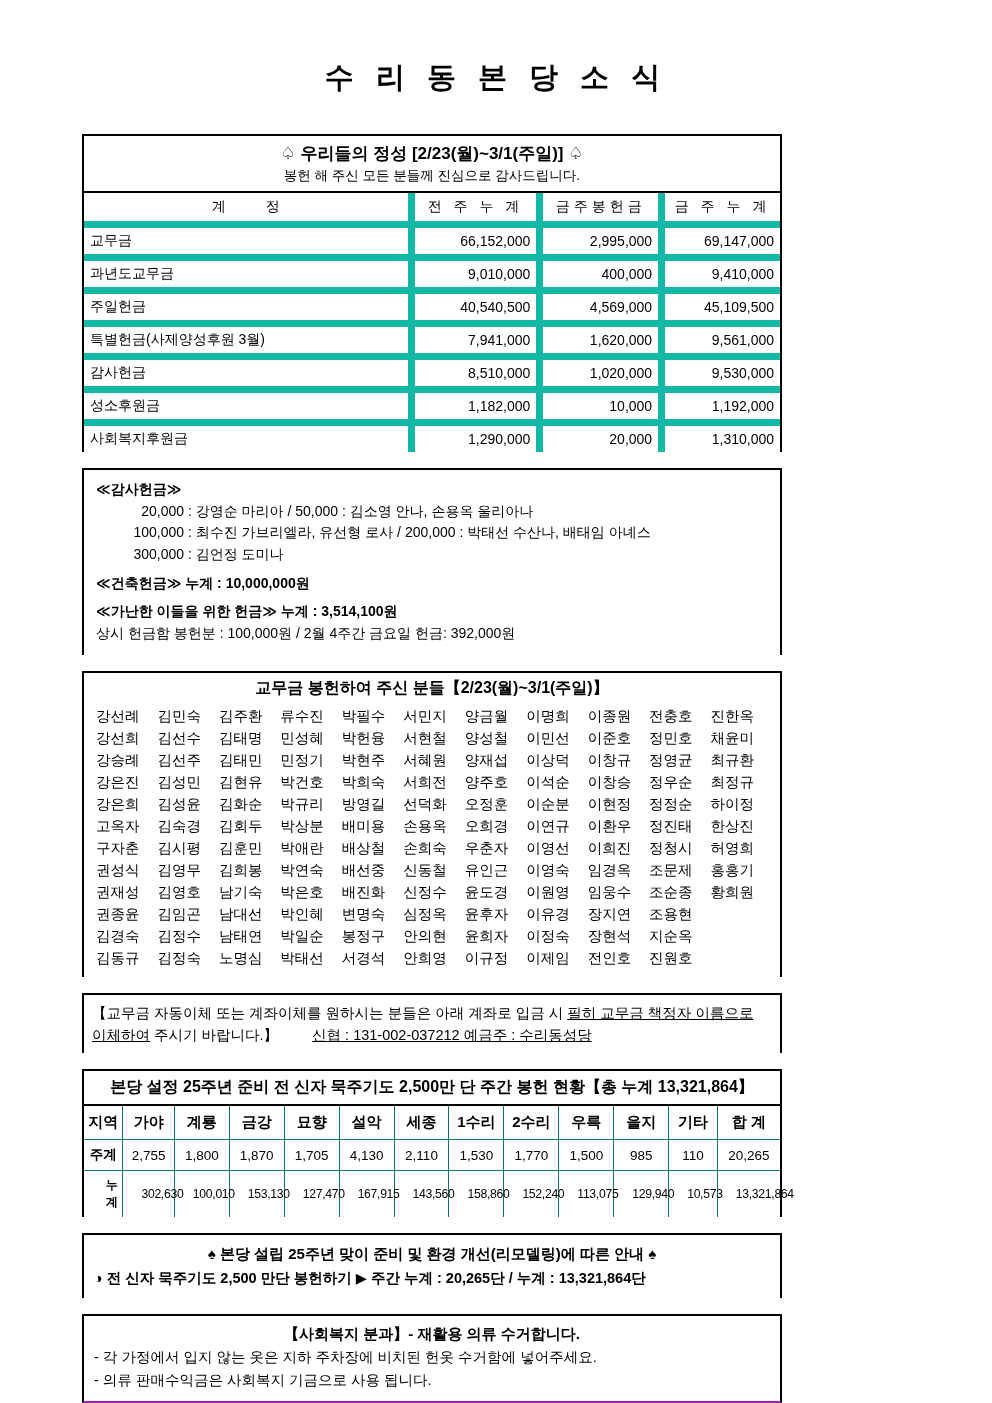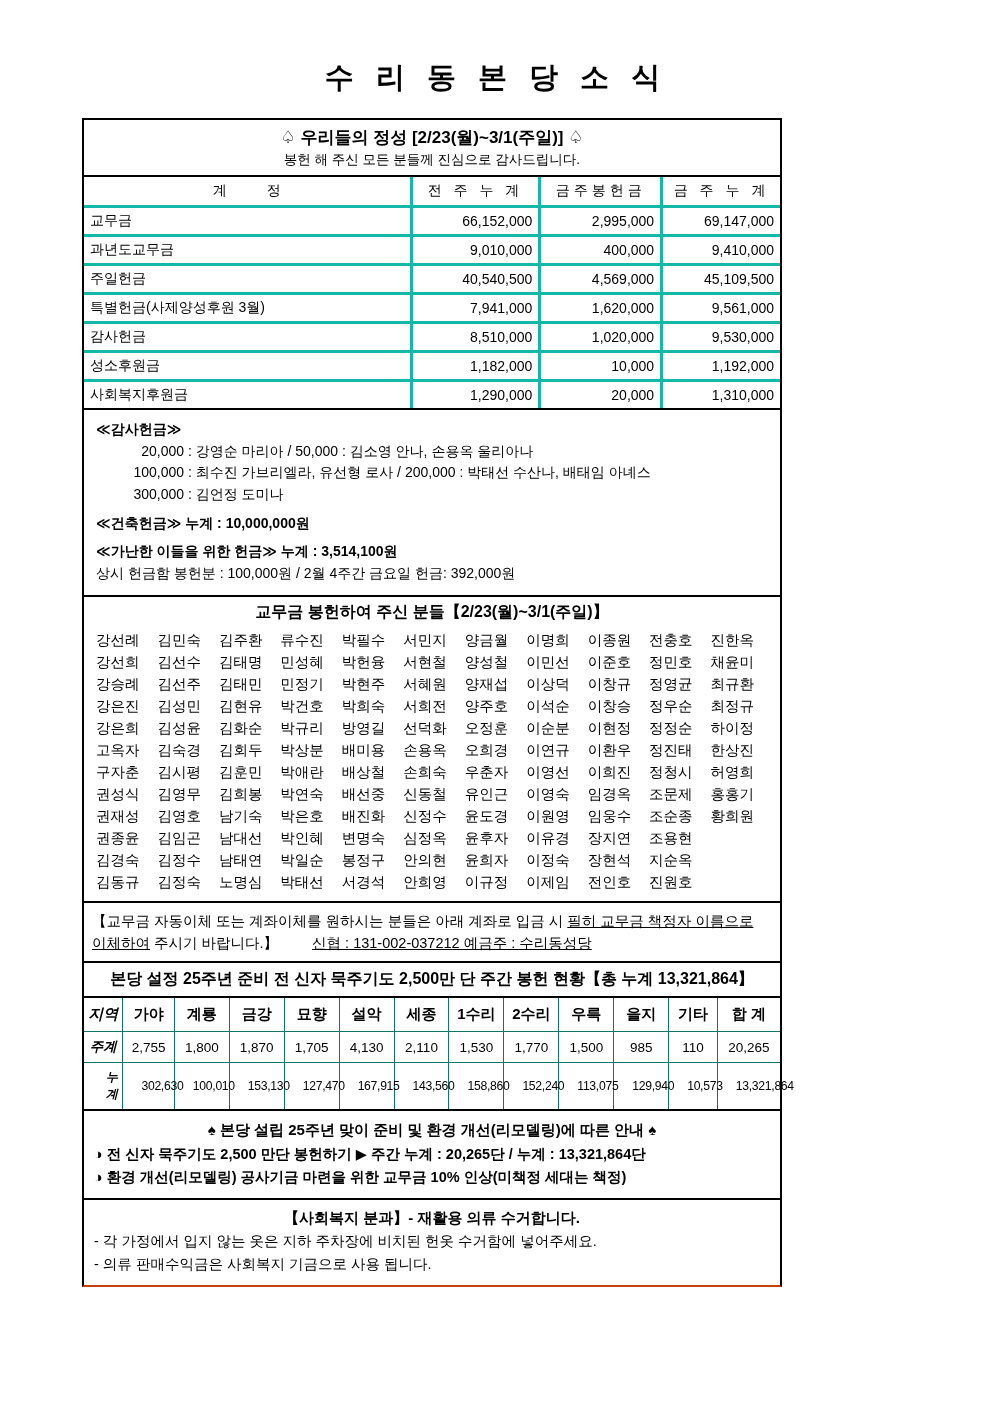--- a/index.html
+++ b/index.html
@@ -17,26 +17,26 @@
   .doc-title {
     text-align: center;
     font-size: 29px;
     font-weight: bold;
     letter-spacing: 7px;
     padding-top: 58px;
     padding-bottom: 20px;
   }
 
   .frame {
-    margin: 0 82px 0 82px;
+    margin: 16px 82px 0 82px;
     width: 700px;
     border: 2px solid #000;
     border-bottom: none;
   }
-  .frame.last { border-bottom: 2px solid #c2410c; }
+  .frame.last { border-bottom: 2px solid #a21caf; }
 
   .band { border-bottom: 2px solid #000; }
   .band:last-child { border-bottom: none; }
 
   
   .sec-title {
     text-align: center;
     font-weight: bold;
     font-size: 17px;
     padding: 6px 0 2px 0;
@@ -46,21 +46,21 @@
     font-size: 13.5px;
     padding-bottom: 6px;
   }
 
   table.grid {
     border-collapse: collapse;
     width: 100%;
     table-layout: fixed;
   }
   table.grid td, table.grid th {
-    border: 3px solid #14b8a6;
+    border: 7px solid #14b8a6;
     font-weight: normal;
     font-size: 14px;
     padding: 4px 6px;
   }
   table.grid tr td:first-child, table.grid tr th:first-child { border-left: none; }
   table.grid tr td:last-child, table.grid tr th:last-child { border-right: none; }
   table.grid tr:first-child td, table.grid tr:first-child th { border-top: none; }
   table.grid tr:last-child td, table.grid tr:last-child th { border-bottom: none; }
 
   .hdr-cell {
@@ -99,21 +99,21 @@
   .bank { padding: 7px 8px 7px 8px; font-size: 14.5px; line-height: 1.52; }
   .u { text-decoration: underline; }
 
   
   .stat-title { text-align:center; font-weight: bold; font-size: 16px; padding: 6px 0 6px 0; }
   table.stats { border-collapse: collapse; width:100%; table-layout: fixed; }
   table.stats td {
     border: 1px solid #0f766e; text-align: center; font-size: 13.5px;
     padding: 6px 1px;
   }
-  table.stats tr td:first-child { border-left: none; font-weight: bold; font-style: italic; }
+  table.stats tr td:first-child { border-left: none; font-weight: bold; }
   table.stats tr td:last-child { border-right: none; }
   table.stats tr:first-child td { border-top: none; font-weight: bold; font-size: 15px; padding: 7px 1px; }
   table.stats tr:last-child td { border-bottom: none; }
   table.stats td.small { font-size: 12.2px; letter-spacing: -0.3px; padding-left: 18px; }
 
   
   .notice { padding: 7px 10px 8px 10px; font-size: 14.5px; line-height: 1.62; }
   .notice .ctr { text-align: center; font-weight: bold; font-size: 15px; }
   .notice .ln { font-weight: bold; }
   .welfare { padding: 6px 10px 9px 10px; font-size: 14.5px; line-height: 1.6; }
@@ -449,21 +449,20 @@
           </tbody>
       </table>
     </div>
   </div>
 
   <div class="frame">
     <div class="band notice">
       <div class="ctr">♠ 본당 설립 25주년 맞이 준비 및 환경 개선(리모델링)에 따른 안내 ♠</div>
       <div id="anniv-items">
           <div class="ln">◑ 전 신자 묵주기도 2,500 만단 봉헌하기 ▶ 주간 누계 : 20,265단 / 누계 : 13,321,864단</div>
-          <div class="ln">◑ 환경 개선(리모델링) 공사기금 마련을 위한 교무금 10% 인상(미책정 세대는 책정)</div>
         </div>
     </div>
   </div>
 
   <div class="frame last">
     <div class="band welfare">
       <div class="ctr">【사회복지 분과】- 재활용 의류 수거합니다.</div>
       <div id="welfare-items">
           <div>- 각 가정에서 입지 않는 옷은 지하 주차장에 비치된 헌옷 수거함에 넣어주세요.</div>
           <div>- 의류 판매수익금은 사회복지 기금으로 사용 됩니다.</div>

